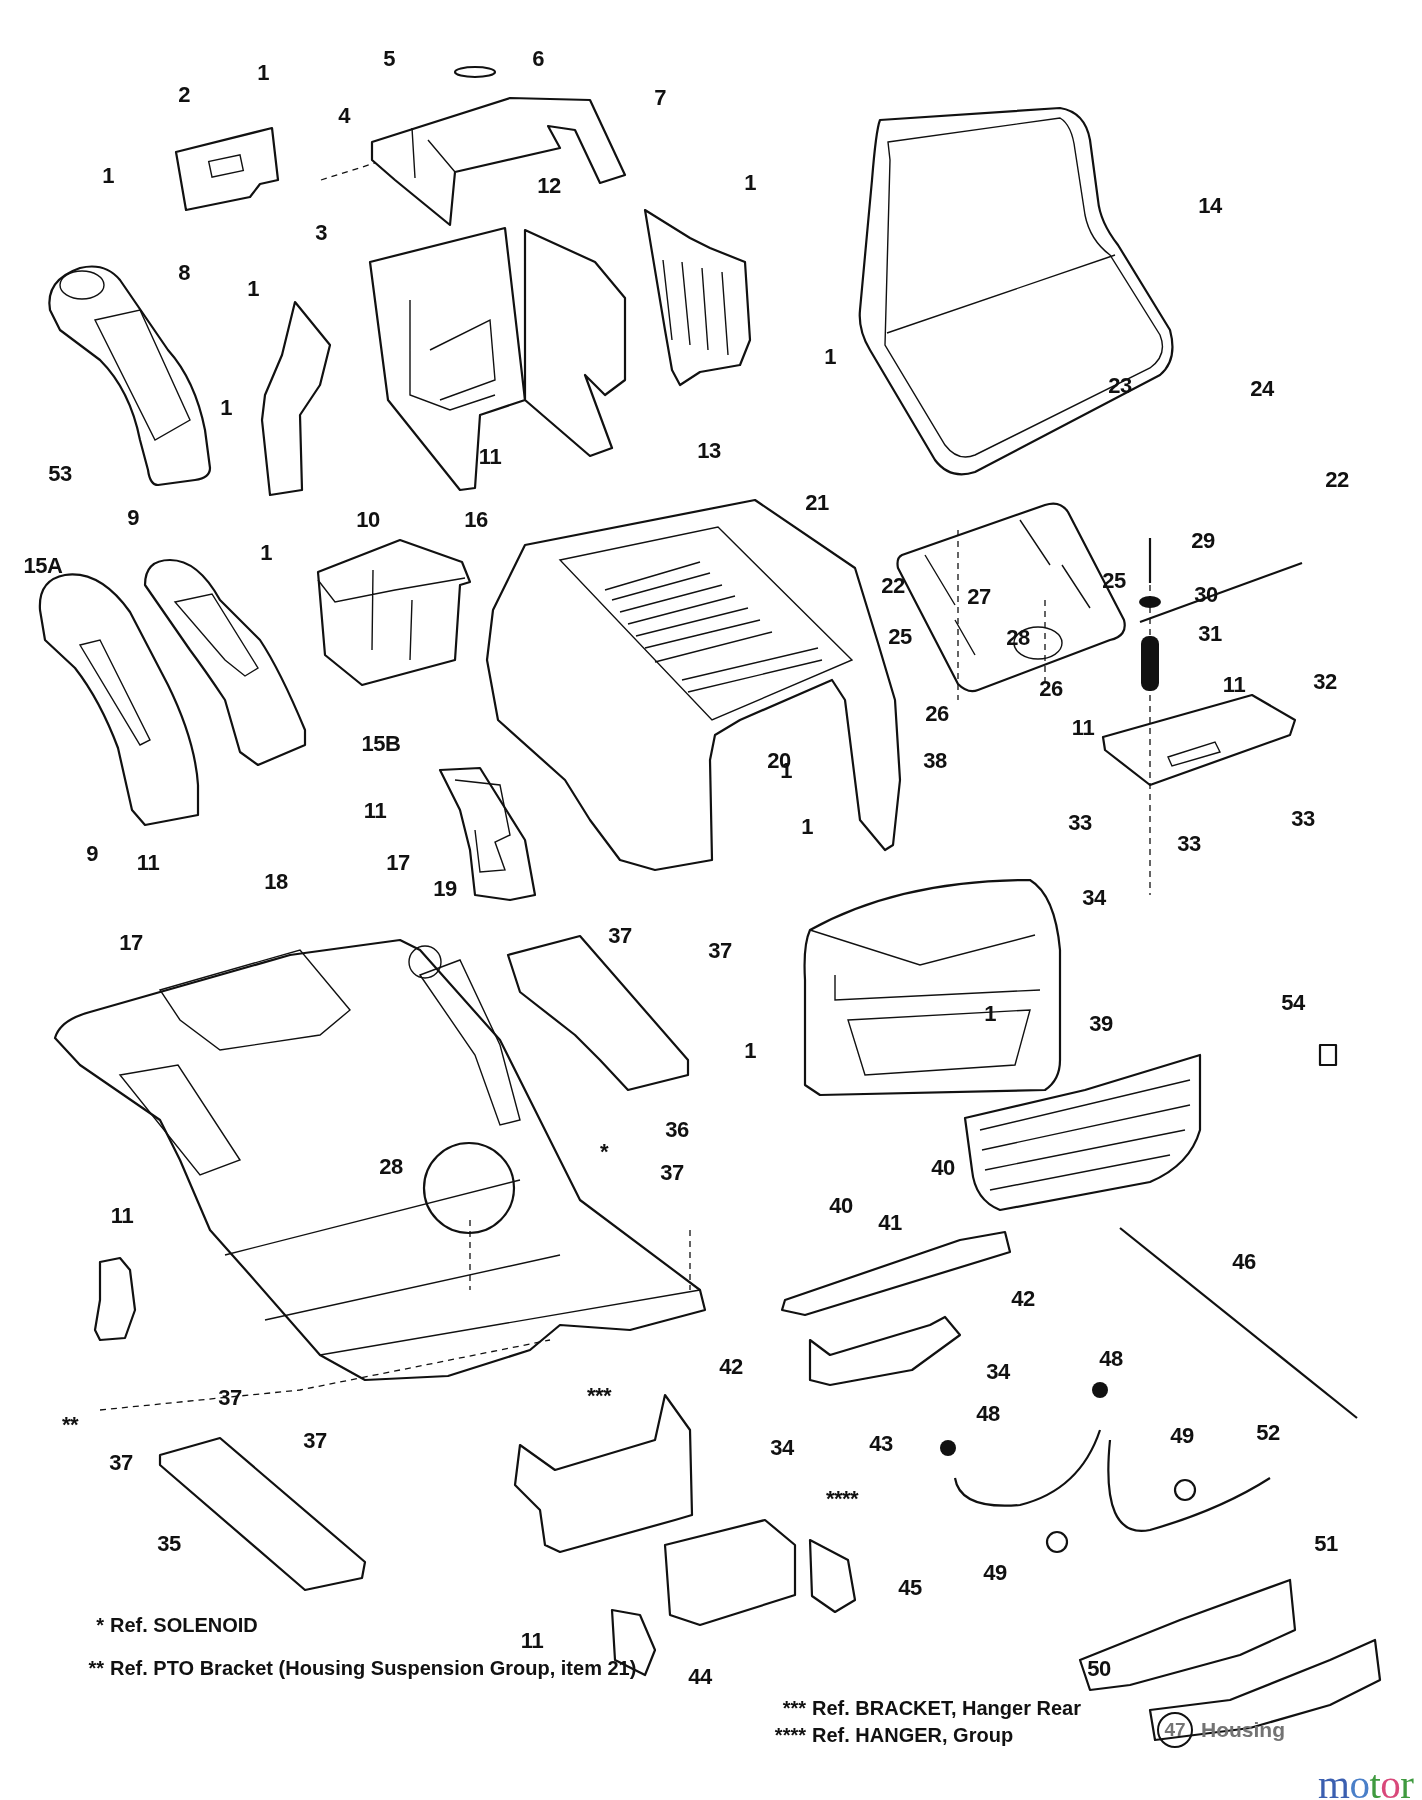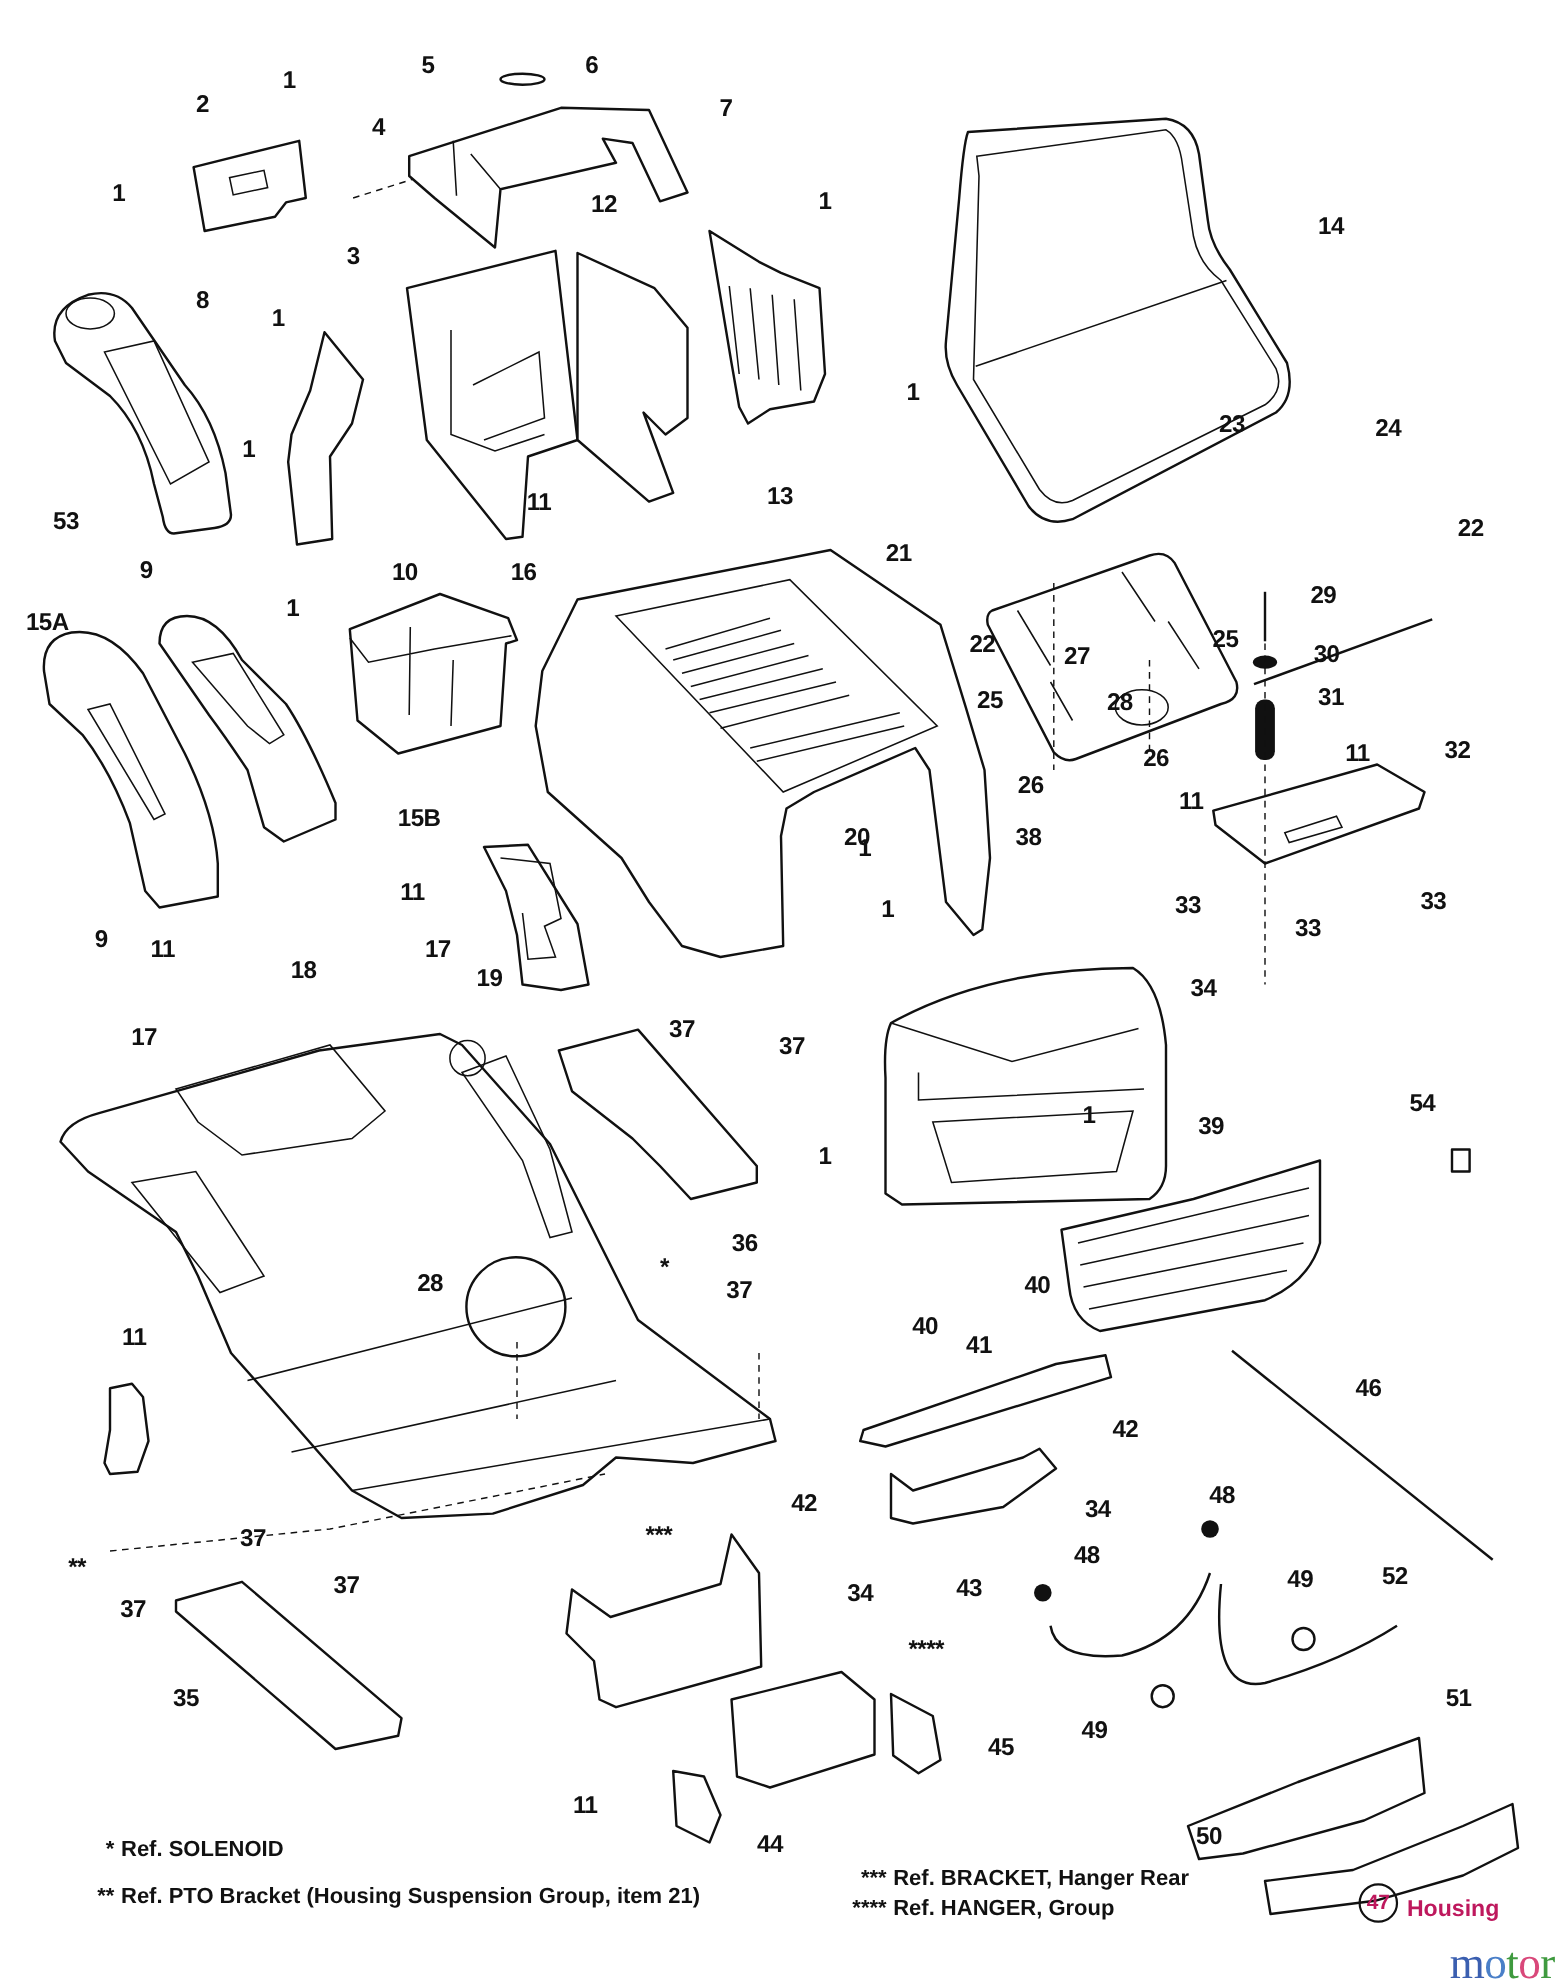--- a/index.html
+++ b/index.html
@@ -9,22 +9,22 @@
   .part { fill: #ffffff; stroke: #111; stroke-width: 2.2; stroke-linejoin: round; }
   .part-thin { fill: none; stroke: #111; stroke-width: 1.4; }
   .leader { stroke: #111; stroke-width: 2.2; fill: none; }
   .dash { stroke: #111; stroke-width: 1.3; stroke-dasharray: 6 5; fill: none; }
   .fastener { fill: #111; stroke: none; }
   .callout { font-family: "Liberation Sans", sans-serif; font-weight: bold; font-size: 22px; fill: #111;
              letter-spacing: -0.5px; }
   .legend { position: absolute; font-family: "Liberation Sans", sans-serif; font-weight: bold;
             font-size: 20px; color: #111; white-space: nowrap; }
   .legend .mark { display: inline-block; text-align: right; margin-right: 6px; }
-  .assembly { position: absolute; left: 1235px; top: 1712px; font-weight: bold; font-size: 21px;
-              color: #be185d; display: flex; align-items: flex-end; gap: 8px; }
+  .assembly { position: absolute; left: 1157px; top: 1712px; font-weight: bold; font-size: 21px;
+              color: #737373; display: flex; align-items: center; gap: 8px; }
   .assembly .circ { width: 32px; height: 32px; border: 2.5px solid #111; border-radius: 50%;
                     display: flex; align-items: center; justify-content: center; font-size: 19px; }
   .watermark { position: absolute; left: 1318px; top: 1760px; font-family: "Liberation Serif", serif;
                font-size: 41px; letter-spacing: -0.5px; }
   .watermark span { display: inline-block; }
 </style>
 </head>
 <body>
 
 <svg id="diagram" viewBox="0 0 1422 1800" xmlns="http://www.w3.org/2000/svg">
@@ -253,21 +253,21 @@
       <text x="169" y="1551" text-anchor="middle" class="callout">35</text>
       <text x="910" y="1595" text-anchor="middle" class="callout">45</text>
       <text x="995" y="1580" text-anchor="middle" class="callout">49</text>
       <text x="1326" y="1551" text-anchor="middle" class="callout">51</text>
       <text x="1099" y="1676" text-anchor="middle" class="callout">50</text>
       <text x="532" y="1648" text-anchor="middle" class="callout">11</text>
       <text x="700" y="1684" text-anchor="middle" class="callout">44</text>
     </g>
 </svg>
 
-<div class="legend" style="left:86px; top:1670px;">
+<div class="legend" style="left:86px; top:1614px;">
   <div><span class="mark" style="width:18px">*</span><span>Ref. SOLENOID</span></div>
   <div style="margin-top:20px"><span class="mark" style="width:18px">**</span><span>Ref. PTO Bracket (Housing Suspension Group, item 21)</span></div>
 </div>
 <div class="legend" style="left:770px; top:1697px;">
   <div><span class="mark" style="width:36px">***</span><span>Ref. BRACKET, Hanger Rear</span></div>
   <div style="margin-top:4px"><span class="mark" style="width:36px">****</span><span>Ref. HANGER, Group</span></div>
 </div>
 
 <div class="assembly">
   <span class="circ">47</span>

